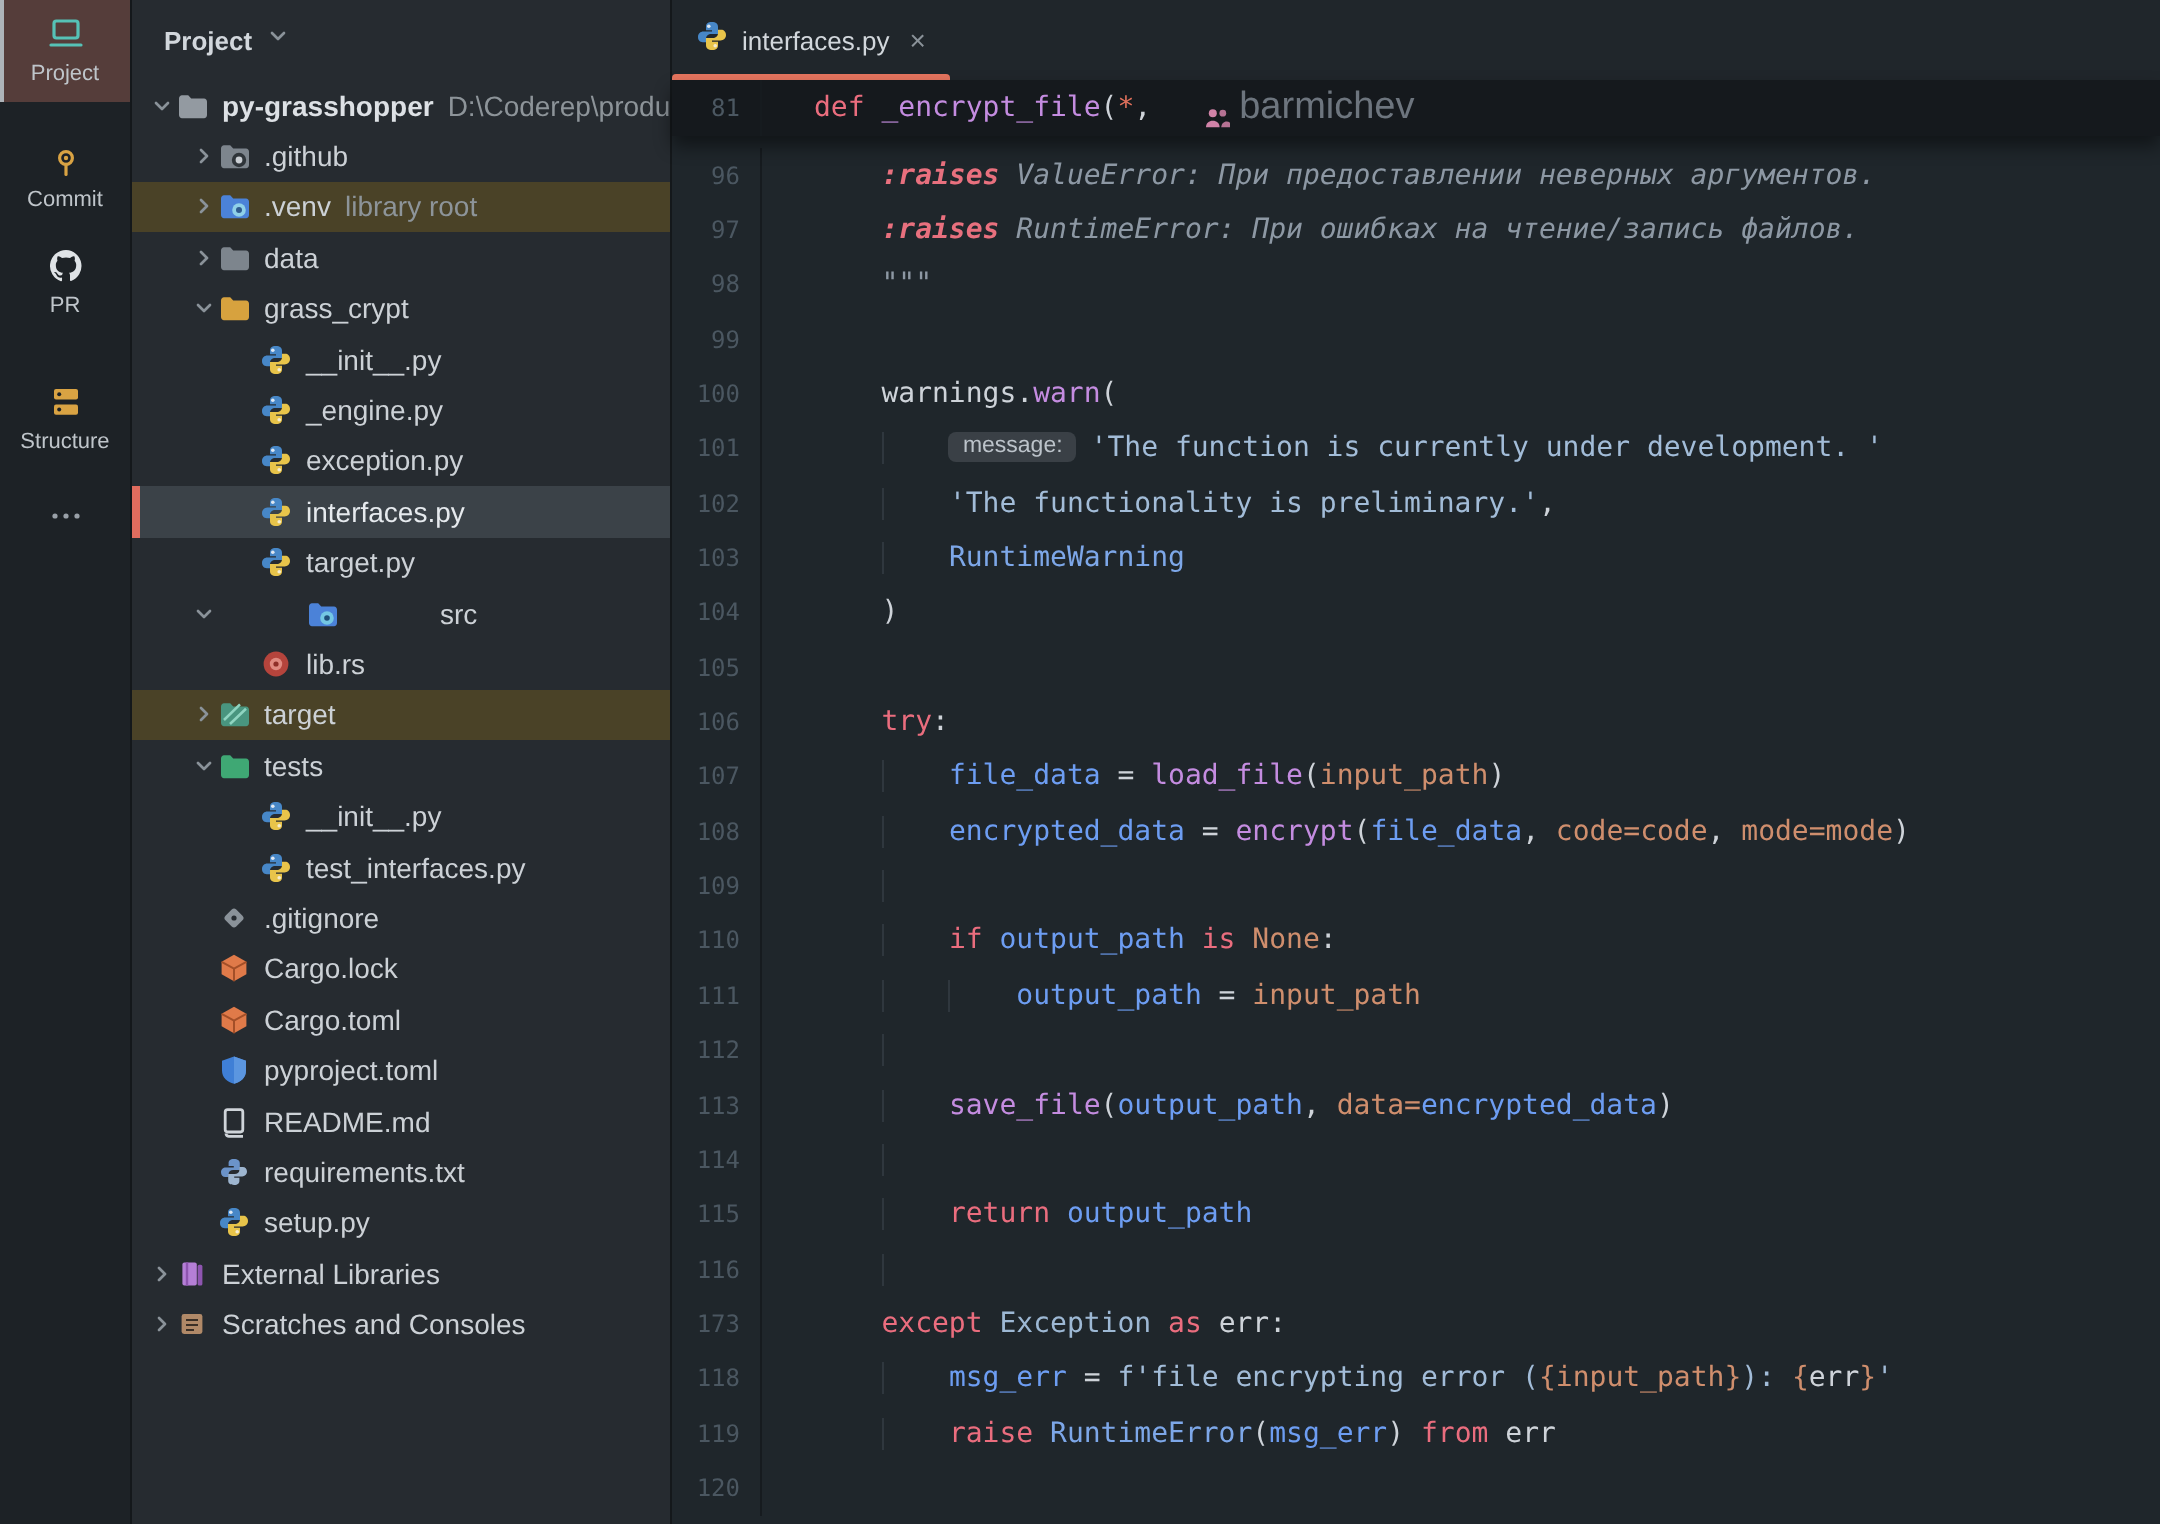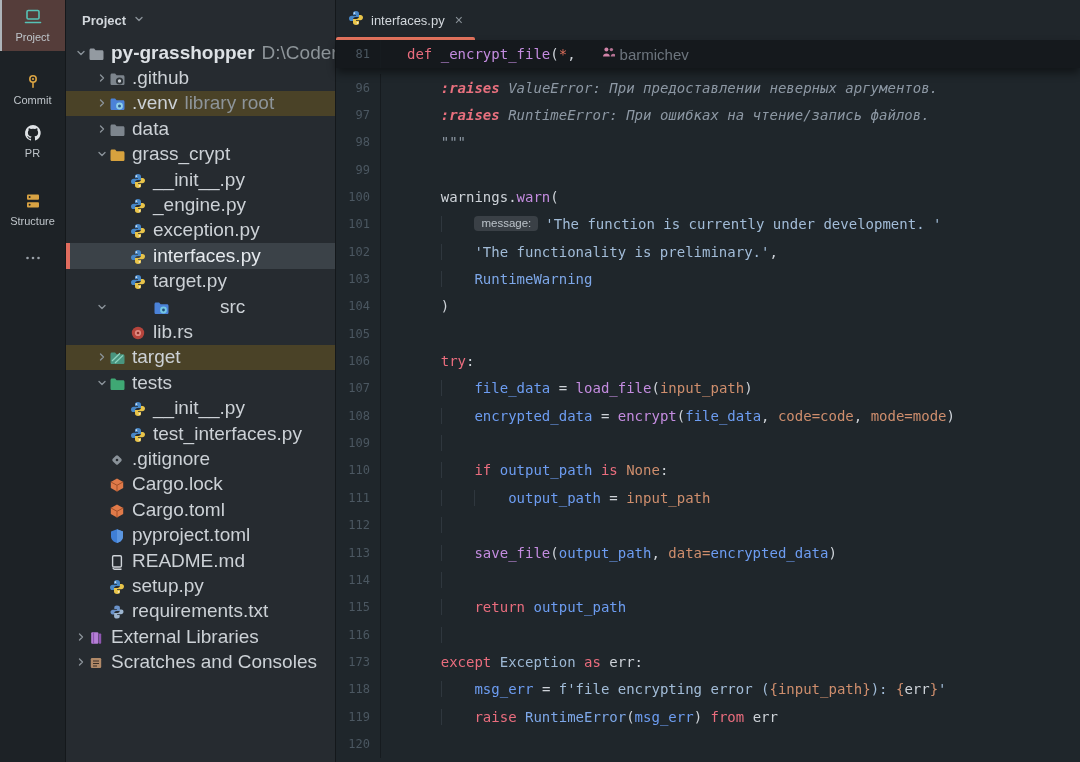--- a/index.html
+++ b/index.html
@@ -20,21 +20,21 @@
   .tool-btn svg { display:block; }
 
   
   .project-panel { width:270px; flex:none; background:var(--bg-panel);
                    border-right:1px solid #14181b; overflow:hidden; }
   .panel-header { height:40px; display:flex; align-items:center; gap:7px; padding-left:16px; }
   .panel-header .ph-title { font-size:13px; font-weight:600; color:#d2d7dc; }
   .tree { width:100%; }
   .tree-row { position:relative; height:25.4px; display:flex; align-items:center;
               white-space:nowrap; overflow:hidden; cursor:pointer; color:#ccd1d6;
-              font-size:19px; }
+              font-size:14px; }
   .tree-row .chev { width:14px; flex:none; display:flex; align-items:center; justify-content:center; }
   .tree-row .t-icon { width:16px; height:16px; flex:none; margin-right:7px; position:relative; top:0px; }
   .tree-row .t-label { color:#ccd1d6; }
   .tree-row .t-suffix { color:#8d9499; margin-left:7px; }
   .tree-row.bold .t-label { font-weight:600; color:#dde1e5; }
   .tree-row.row-excluded { background:var(--row-excluded); }
   .tree-row.row-selected { background:var(--row-selected); }
   .tree-row.row-selected .t-label { color:#e6eaee; }
   .tree-row .mod-mark { position:absolute; left:0; top:0; bottom:0; width:4px;
                         background:#e06c5e; }
@@ -71,22 +71,22 @@
   .tk-doc   { color:var(--c-doc); font-style:italic; }
   .tk-tag   { color:var(--c-tag); font-style:italic; font-weight:bold; }
   .tk-cls   { color:var(--c-cls); }
   .tk-exc   { color:var(--c-exc); }
   .tk-plain { color:var(--c-plain); }
   .tk-brace { color:var(--c-param); }
   .tk-star  { color:var(--c-star); }
   .tk-inlay { display:inline-block; font-family:"Liberation Sans", sans-serif; font-size:11.5px;
               background:var(--inlay-bg); color:var(--inlay-fg); padding:1px 7px 2px;
               border-radius:4px; margin-right:7px; position:relative; top:-1px; }
-  .annotation { display:inline-flex; align-items:flex-start; gap:5px; margin-left:26px;
-                font-family:"Liberation Sans", sans-serif; font-size:15px; color:var(--c-ann); }
+  .annotation { display:inline-flex; align-items:flex-end; gap:5px; margin-left:26px;
+                font-family:"Liberation Sans", sans-serif; font-size:19px; color:var(--c-ann); }
 </style>
 </head>
 <body>
 
 <div class="app">
   <div class="activity-bar">
       <div class="tool-btn active" style="margin-top: 0px;">
         <span>
           <svg width="20" height="20" viewBox="0 0 20 20">
             <rect x="4" y="3.5" width="12" height="8.5" rx="1.2" fill="none" stroke="#56c2b6" stroke-width="1.6"></rect>
@@ -356,34 +356,34 @@
           <span class="chev"></span>
           <span class="t-icon"><svg width="16" height="16" viewBox="0 0 16 16">
               <rect x="3.6" y="1.8" width="8.8" height="11.2" rx="1.2" fill="none" stroke="#cfd4d9" stroke-width="1.4"></rect>
               <path d="M4 13.8c0 .8.7 1.4 1.5 1.4h7" stroke="#cfd4d9" stroke-width="1.4" fill="none"></path>
             </svg></span>
           <span class="t-label">README.md</span>
         </div>
         <div class="tree-row" style="padding-left: 29px;">
           <span class="chev"></span>
           <span class="t-icon"><svg width="16" height="16" viewBox="0 0 16 16">
-              <path fill="#4787c7" d="M7.9 1C5.8 1 5 2 5 3.3V5.1h3v.7H3.7C2.2 5.8 1 6.9 1 8.5S2 11.1 3.4 11.1H5V9.4C5 8 6.2 7 7.6 7H11V3.4C11 2 10 1 7.9 1z"></path>
-              <circle cx="6.4" cy="3.1" r=".9" fill="#dfe8f2"></circle>
-              <path fill="#e8c44a" d="M8.1 15c2.1 0 2.9-1 2.9-2.3v-1.8H8v-.7h4.3c1.5 0 2.7-1.1 2.7-2.7S13.9 4.9 12.6 4.9H11v1.7C11 8 9.8 9 8.4 9H5v3.6C5 14 6 15 8.1 15z"></path>
-              <circle cx="9.6" cy="12.9" r=".9" fill="#f4ecd2"></circle>
-            </svg></span>
-          <span class="t-label">setup.py</span>
-        </div>
-        <div class="tree-row" style="padding-left: 29px;">
-          <span class="chev"></span>
-          <span class="t-icon"><svg width="16" height="16" viewBox="0 0 16 16">
               <path fill="#6b93c9" d="M7.9 1.5C6 1.5 5.3 2.4 5.3 3.5V5h2.6v.7H3.9C2.6 5.7 1.5 6.7 1.5 8.1s.9 2.4 2.1 2.4h1.7V9C5.3 7.8 6.4 7 7.6 7h3.3V3.6c0-1.2-.9-2.1-3-2.1z"></path>
               <path fill="#9db5cf" d="M8.1 14.5c1.9 0 2.6-.9 2.6-2v-1.6H8.1v-.7h4c1.3 0 2.4-1 2.4-2.4S13.6 5.5 12.4 5.5h-1.7V7c0 1.2-1.1 2-2.3 2H5.1v3.4c0 1.2.9 2.1 3 2.1z"></path>
             </svg></span>
           <span class="t-label">requirements.txt</span>
+        </div>
+        <div class="tree-row" style="padding-left: 29px;">
+          <span class="chev"></span>
+          <span class="t-icon"><svg width="16" height="16" viewBox="0 0 16 16">
+              <path fill="#4787c7" d="M7.9 1C5.8 1 5 2 5 3.3V5.1h3v.7H3.7C2.2 5.8 1 6.9 1 8.5S2 11.1 3.4 11.1H5V9.4C5 8 6.2 7 7.6 7H11V3.4C11 2 10 1 7.9 1z"></path>
+              <circle cx="6.4" cy="3.1" r=".9" fill="#dfe8f2"></circle>
+              <path fill="#e8c44a" d="M8.1 15c2.1 0 2.9-1 2.9-2.3v-1.8H8v-.7h4.3c1.5 0 2.7-1.1 2.7-2.7S13.9 4.9 12.6 4.9H11v1.7C11 8 9.8 9 8.4 9H5v3.6C5 14 6 15 8.1 15z"></path>
+              <circle cx="9.6" cy="12.9" r=".9" fill="#f4ecd2"></circle>
+            </svg></span>
+          <span class="t-label">setup.py</span>
         </div>
         <div class="tree-row" style="padding-left: 8px;">
           <span class="chev">
             <svg width="12" height="12" viewBox="0 0 16 16">
               <polyline points="6,4 10,8 6,12" fill="none" stroke="#8a9299" stroke-width="1.8" stroke-linecap="round" stroke-linejoin="round"></polyline>
             </svg>
           </span>
           <span class="t-icon"><svg width="16" height="16" viewBox="0 0 16 16">
               <rect x="3.2" y="2.2" width="7.2" height="11.6" rx="1" fill="#b57fd6"></rect>
               <path d="M5.5 2.2v11.6" stroke="#8e55b0" stroke-width="1.2"></path>

